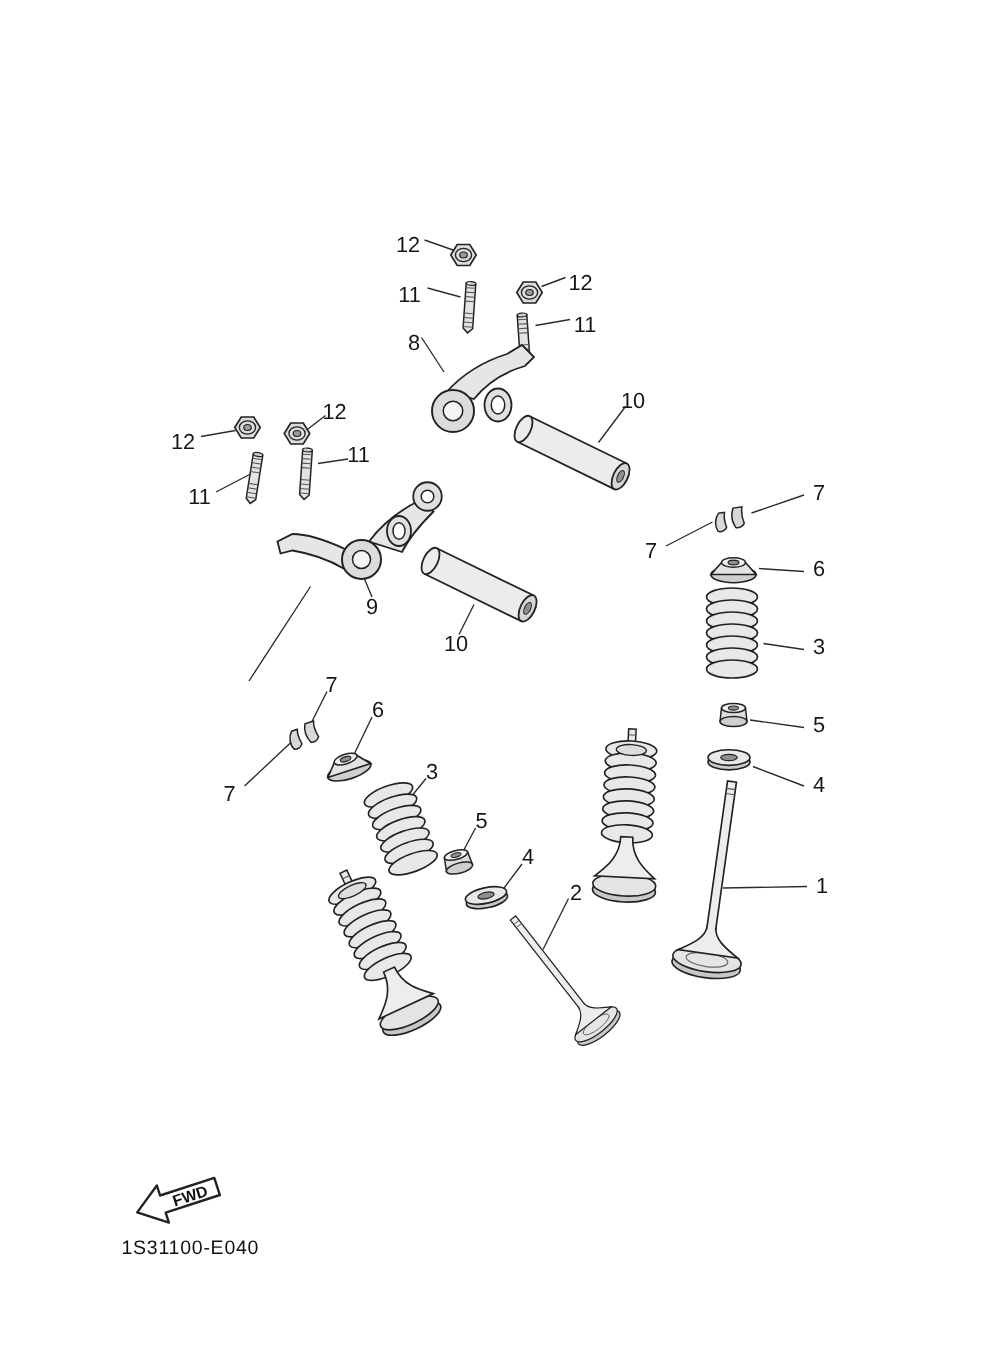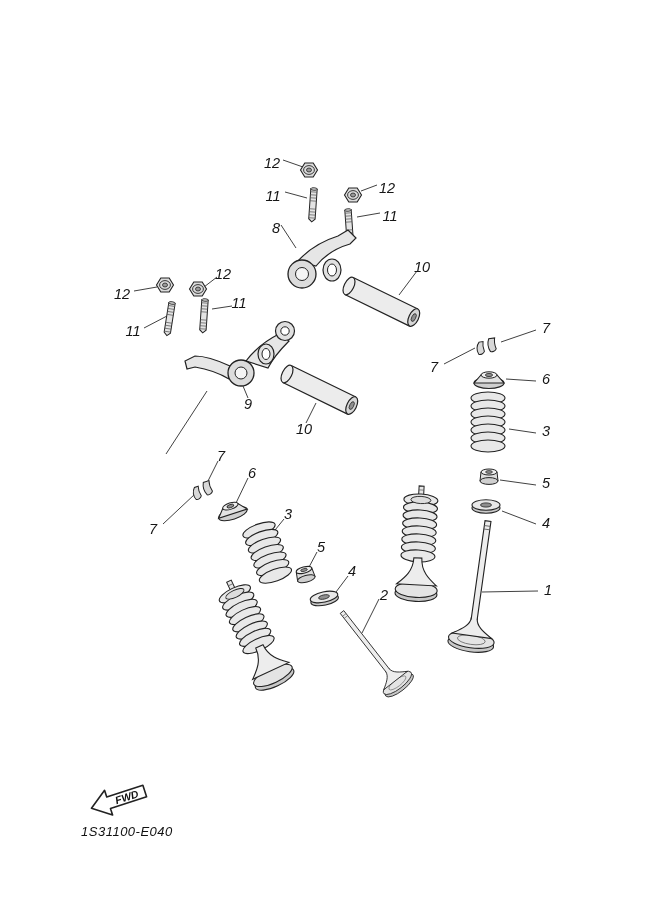--- a/index.html
+++ b/index.html
@@ -3,21 +3,20 @@
 <meta charset="utf-8">
 <style>
   html, body { margin: 0; padding: 0; background: #ffffff; }
   .diagram-wrap {
     position: relative;
     width: 557px;
     height: 913px;
     background: #ffffff;
     overflow: hidden;
     font-family: "Liberation Sans", sans-serif;
-    font-style: italic;
   }
   svg { display: block; }
   .callout {
     font-family: "Liberation Sans", sans-serif;
     font-size: 14.5px;
     fill: #161616;
     text-anchor: middle;
   }
   .code-text {
     font-family: "Liberation Sans", sans-serif;

